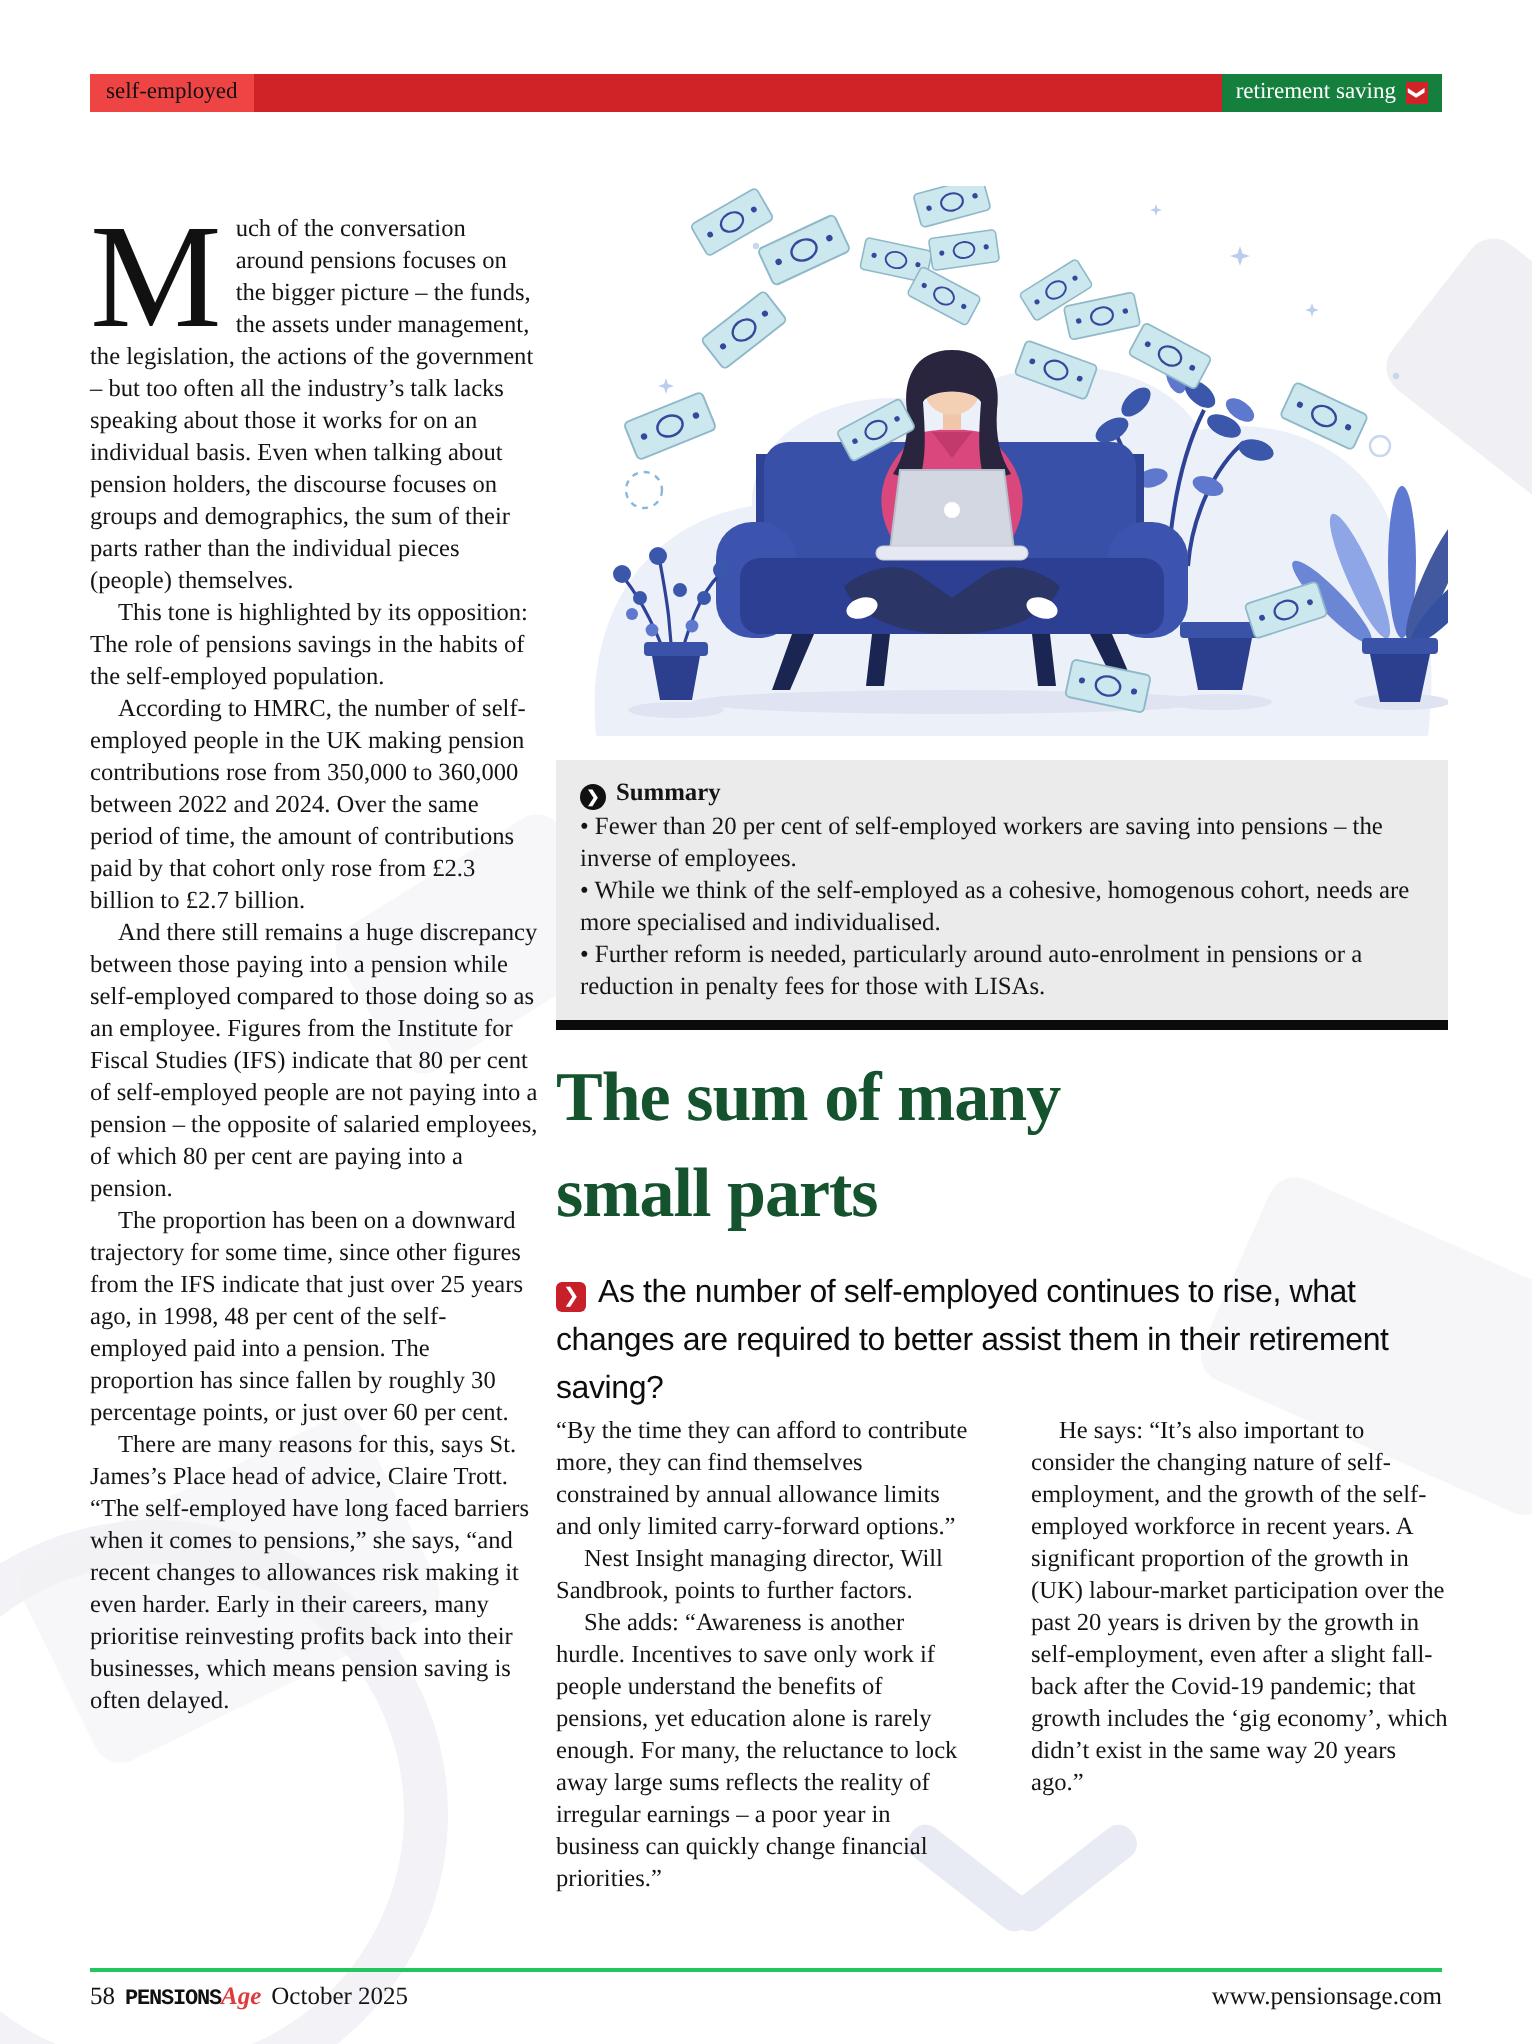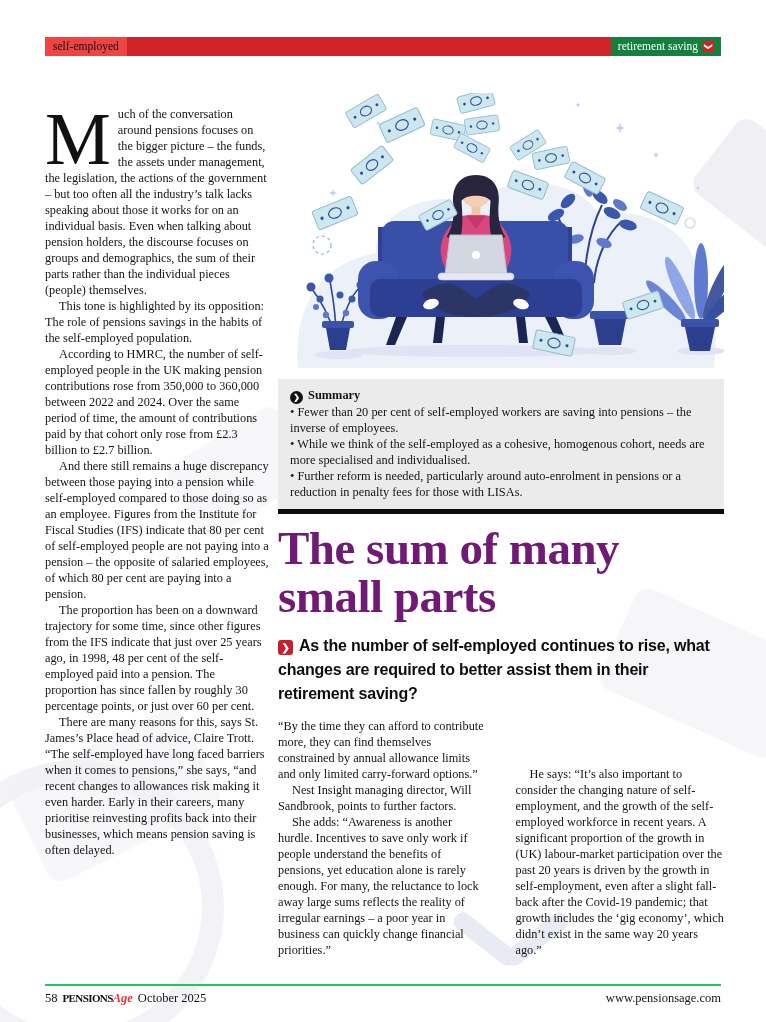--- a/index.html
+++ b/index.html
@@ -27,36 +27,36 @@
   
   .feature{position:absolute;left:278px;top:93px;width:446px;z-index:2;}
   .illustration{width:446px;height:278px;}
   .summary-box{background:#ebebeb;margin-top:4px;padding:8px 12px 9px;}
   .summary-title{margin:0 0 2px;font-size:13px;font-weight:bold;}
   .sum-ic{display:inline-block;width:13px;height:13px;border-radius:50%;background:#111;color:#fff;
           font-family:"Liberation Sans",sans-serif;font-size:8px;line-height:13px;text-align:center;
           font-weight:bold;margin-right:5px;vertical-align:-1px;}
   .summary-box p{margin:0;font-size:12.4px;line-height:16px;text-indent:0;}
   .black-bar{height:5px;background:#0b0b0b;}
-  .headline{margin:10px 0 0;color:#701a75;font-weight:bold;font-size:47px;line-height:48px;
+  .headline{margin:10px 0 0;color:#14532d;font-weight:bold;font-size:35px;line-height:48px;
             letter-spacing:-0.5px;}
   .headline span{display:block;}
-  .standfirst{margin:14px 0 0;width:438px;font-family:"Liberation Sans",sans-serif;font-weight:bold;
+  .standfirst{margin:14px 0 0;width:438px;font-family:"Liberation Sans",sans-serif;font-weight:normal;
               font-size:16px;line-height:24px;letter-spacing:-0.2px;color:#0d0d0d;}
   .sf-ic{display:inline-block;width:15px;height:15px;border-radius:3px;background:#c8202a;color:#fff;
          font-size:10px;line-height:15px;text-align:center;margin-right:6px;vertical-align:0px;}
-  .feature-cols{display:flex;gap:29px;margin-top:12px;align-items:flex-end;}
+  .feature-cols{display:flex;gap:29px;margin-top:0;}
   .fcol{flex:1;min-width:0;}
   .fcol-mid p:first-child{text-indent:0;}
   
   .footer{position:absolute;left:45px;right:45px;top:984px;border-top:2px solid #22c55e;
           padding-top:5px;display:flex;justify-content:space-between;font-size:12.5px;z-index:3;gap:24px;}
   .footer-left{display:flex;align-items:baseline;gap:5px;}
   .brand{white-space:nowrap;}
-  .brand-p{font-family:Liberation Serif, serif;font-weight:bold;font-size:11px;letter-spacing:-0.6px;color:#111;}
+  .brand-p{font-family:Liberation Mono, monospace;font-weight:bold;font-size:11px;letter-spacing:-0.6px;color:#111;}
   .brand-age{font-style:italic;font-weight:bold;color:#e23a3a;}
 </style>
 </head>
 <body>
 
 <div class="page">
 
   <div class="wm wm-note" style="left:700px;top:150px;width:150px;height:92px;transform:rotate(38deg);"></div>
   <div class="wm wm-note" style="left:175px;top:430px;width:130px;height:84px;transform:rotate(-32deg);opacity:.55;"></div>
   <div class="wm wm-note" style="left:610px;top:618px;width:190px;height:110px;transform:rotate(24deg);opacity:.6;"></div>

